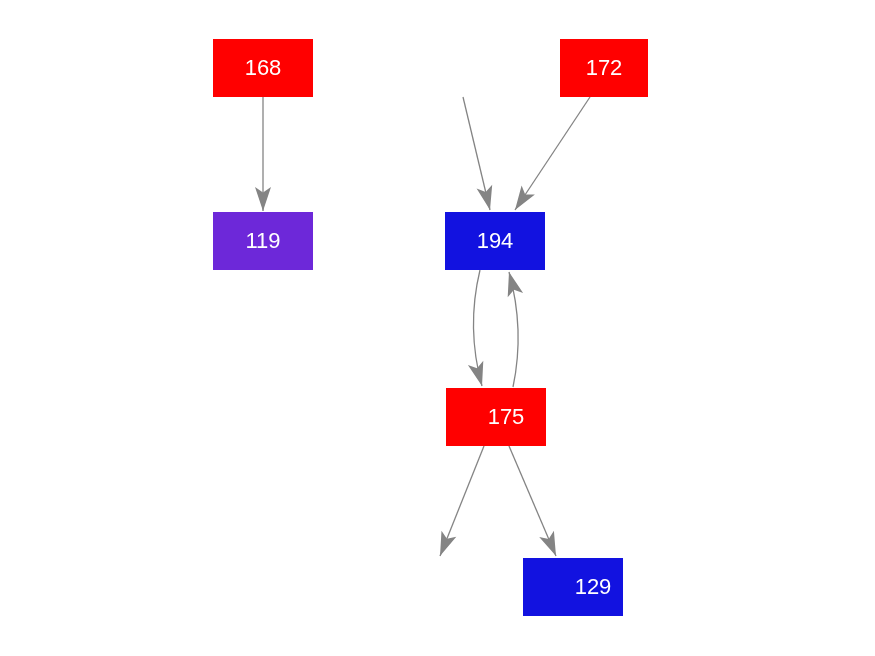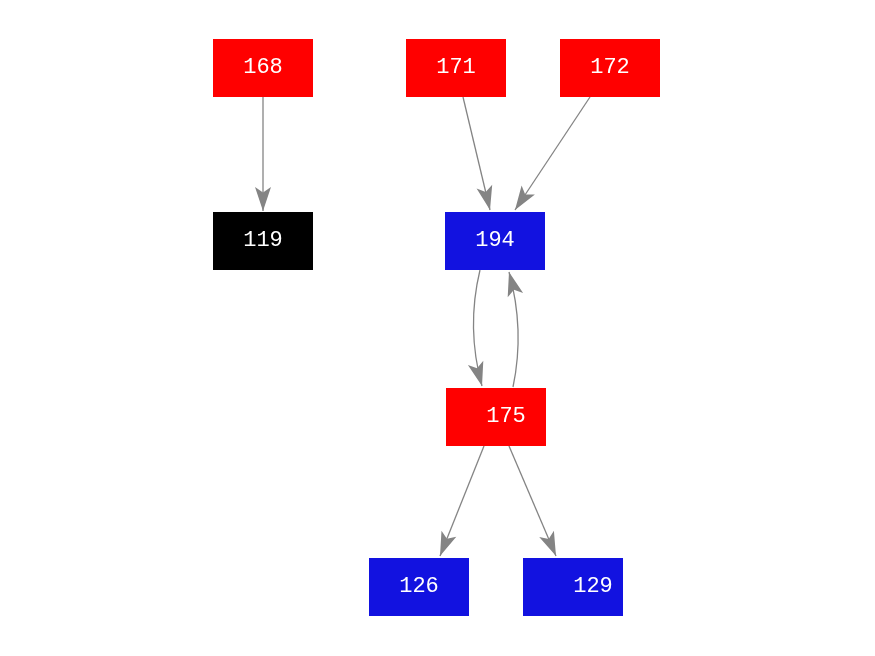--- a/index.html
+++ b/index.html
@@ -37,54 +37,48 @@
   .node-label {
     color: #ffffff;
     font-size: 22px;
     line-height: 1;
     user-select: none;
   }
 </style>
 </head>
 <body>
 
-<div class="canvas" style="width: 875px; height: 656px; background: rgb(255, 255, 255); font-family: Liberation Mono, monospace;">
+<div class="canvas" style="width: 875px; height: 656px; background: rgb(255, 255, 255);">
   <svg class="edge-layer" xmlns="http://www.w3.org/2000/svg">
       <path d="M 263 97 L 263 211" class="edge-line" stroke="#848484"></path>
       <polygon points="263.0,211.0 255.0,187.0 263.0,192.5 271.0,187.0" fill="#848484"></polygon>
       <path d="M 463 97 L 490 210" class="edge-line" stroke="#848484"></path>
       <polygon points="490.0,210.0 476.6,188.5 485.7,192.0 492.2,184.8" fill="#848484"></polygon>
       <path d="M 590 97 L 515 210" class="edge-line" stroke="#848484"></path>
       <polygon points="515.0,210.0 521.6,185.6 525.2,194.6 534.9,194.4" fill="#848484"></polygon>
       <path d="M 480 270 Q 466 328 482 386" class="edge-line" stroke="#848484"></path>
       <polygon points="482.0,386.0 467.9,365.0 477.1,368.2 483.3,360.7" fill="#848484"></polygon>
       <path d="M 513 387 Q 525 330 509 272" class="edge-line" stroke="#848484"></path>
       <polygon points="509.0,272.0 523.1,293.0 513.9,289.8 507.7,297.3" fill="#848484"></polygon>
       <path d="M 484 446 L 440 556" class="edge-line" stroke="#848484"></path>
       <polygon points="440.0,556.0 441.5,530.7 446.9,538.8 456.3,536.7" fill="#848484"></polygon>
       <path d="M 509 446 L 556 556" class="edge-line" stroke="#848484"></path>
       <polygon points="556.0,556.0 539.2,537.1 548.7,539.0 553.9,530.8" fill="#848484"></polygon>
     </svg>
 <div class="node" style="left: 213px; top: 39px; width: 100px; height: 58px; background: rgb(255, 0, 0);">
       <span class="node-label" style="color: rgb(255, 255, 255);">168</span>
     </div>
-    <div class="node" style="left: 406px; top: 39px; width: 100px; height: 58px; background: rgb(255, 0, 0);">
-      <span class="node-label" style="color: rgb(255, 255, 255);">171</span>
-    </div>
-    <div class="node" style="left: 560px; top: 39px; width: 100px; height: 58px; background: rgb(255, 0, 0);">
+    <div class="node" style="left: 560px; top: 39px; width: 88px; height: 58px; background: rgb(255, 0, 0);">
       <span class="node-label" style="color: rgb(255, 255, 255);">172</span>
     </div>
-    <div class="node" style="left: 213px; top: 212px; width: 100px; height: 58px; background: #000000;">
+    <div class="node" style="left: 213px; top: 212px; width: 100px; height: 58px; background: #6d28d9;">
       <span class="node-label" style="color: rgb(255, 255, 255);">119</span>
     </div>
     <div class="node" style="left: 445px; top: 212px; width: 100px; height: 58px; background: rgb(18, 18, 224);">
       <span class="node-label" style="color: rgb(255, 255, 255);">194</span>
     </div>
     <div class="node" style="left: 446px; top: 388px; width: 100px; height: 58px; background: rgb(255, 0, 0); padding-left: 20px;">
       <span class="node-label" style="color: rgb(255, 255, 255);">175</span>
     </div>
-    <div class="node" style="left: 369px; top: 558px; width: 100px; height: 58px; background: rgb(18, 18, 224);">
-      <span class="node-label" style="color: rgb(255, 255, 255);">126</span>
-    </div>
     <div class="node" style="left: 523px; top: 558px; width: 100px; height: 58px; background: rgb(18, 18, 224);">
       <span class="node-label" style="color: rgb(255, 255, 255); margin-left: 40px;">129</span>
     </div>
   </div>
 
 </body></html>

